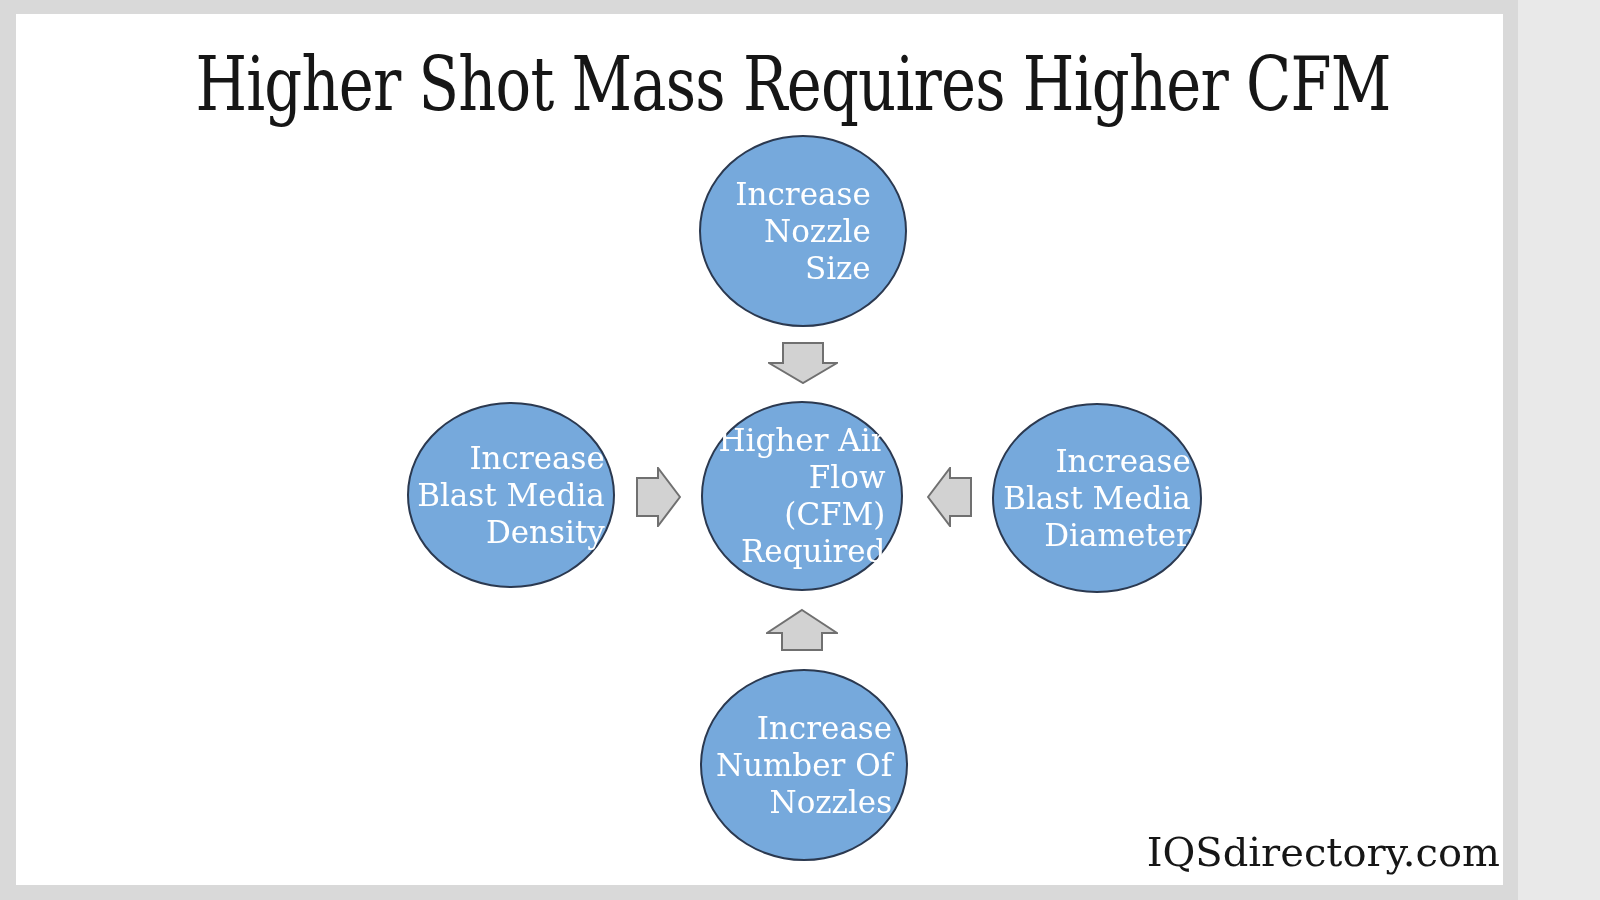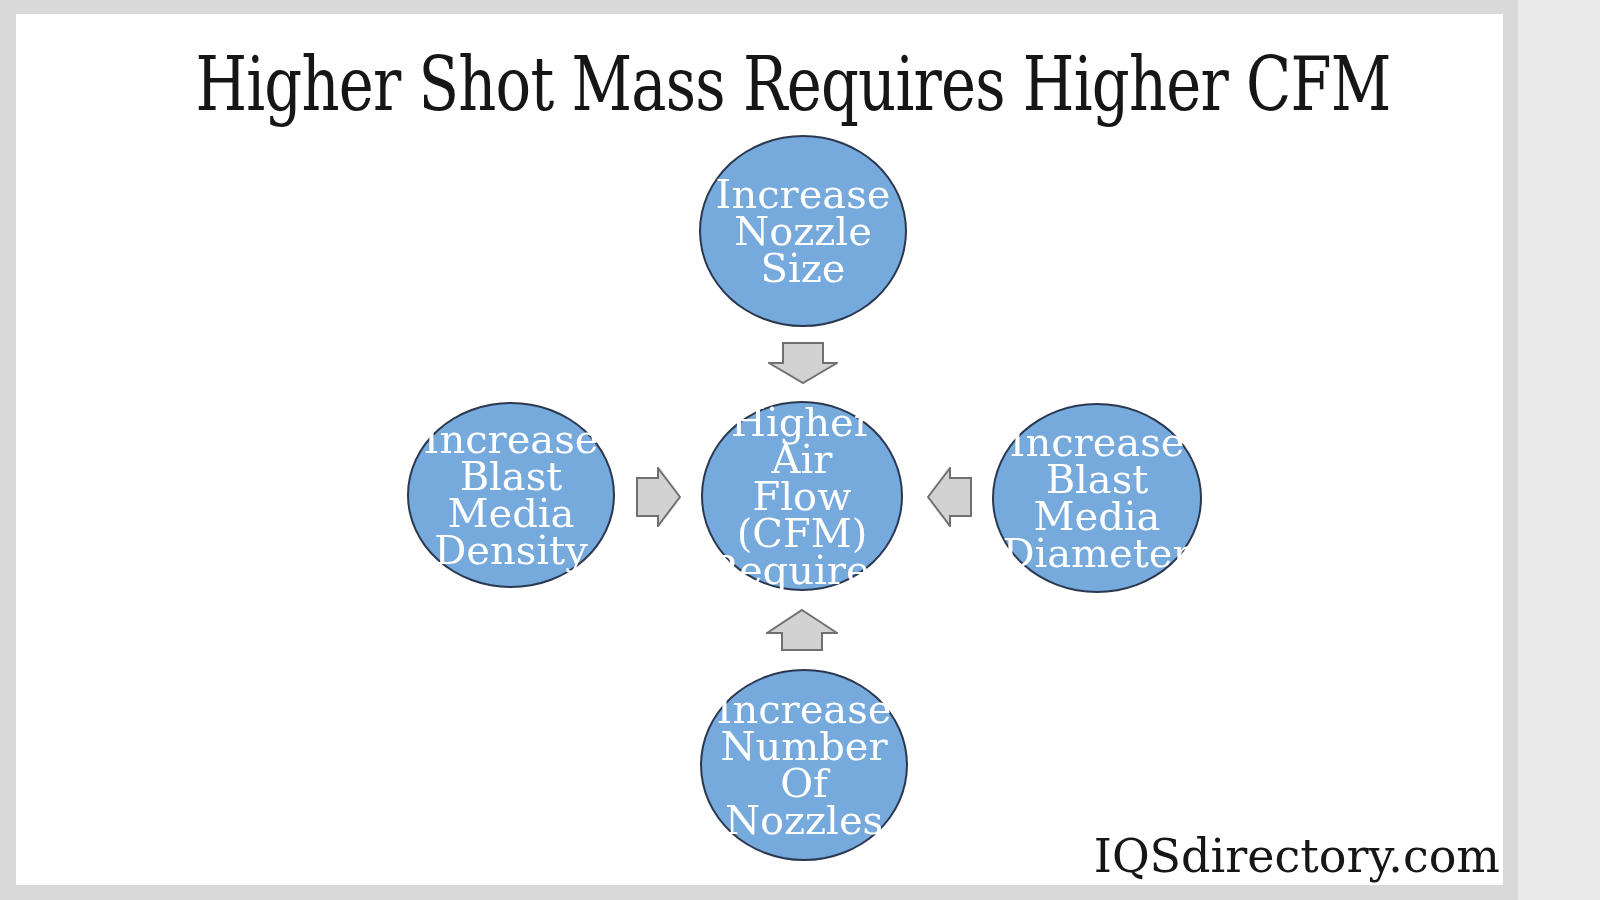--- a/index.html
+++ b/index.html
@@ -42,23 +42,23 @@
     border-radius: 50%;
     background: var(--circle-fill, #76a9dc);
     border: 2px solid var(--circle-border, #2b3950);
     box-sizing: border-box;
     display: flex;
     align-items: center;
     justify-content: center;
   }
   .node-label {
     white-space: pre-line;
-    text-align: center;
+    text-align: right;
     color: var(--circle-text, #ffffff);
-    font-size: 40px;
+    font-size: 31px;
     line-height: 37px;
     font-weight: 500;
   }
   .node-top    { left: 699px;  top: 135px; width: 208px; height: 192px; }
   .node-left   { left: 407px;  top: 402px; width: 208px; height: 186px; }
   .node-center { left: 701px;  top: 401px; width: 202px; height: 190px; }
   .node-right  { left: 992px;  top: 403px; width: 210px; height: 190px; }
   .node-bottom { left: 700px;  top: 669px; width: 208px; height: 192px; }
   .arrow { position: absolute; }
   .arrow polygon {
@@ -68,21 +68,21 @@
     stroke-linejoin: miter;
   }
   .arrow-down  { left: 768px; top: 342px; }
   .arrow-up    { left: 766px; top: 608px; }
   .arrow-right { left: 636px; top: 467px; }
   .arrow-left  { left: 927px; top: 467px; }
   .watermark {
     position: absolute;
     right: 18px;
     top: 829px;
-    font-size: 46px;
+    font-size: 40px;
     color: var(--title-color, #161616);
     white-space: nowrap;
   }
 </style>
 </head>
 <body>
 
 <div class="stage">
   <div class="panel"></div>
 

